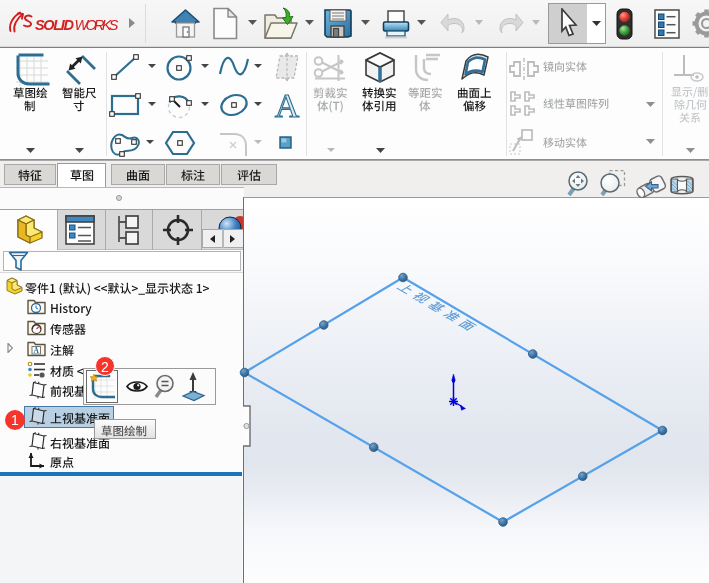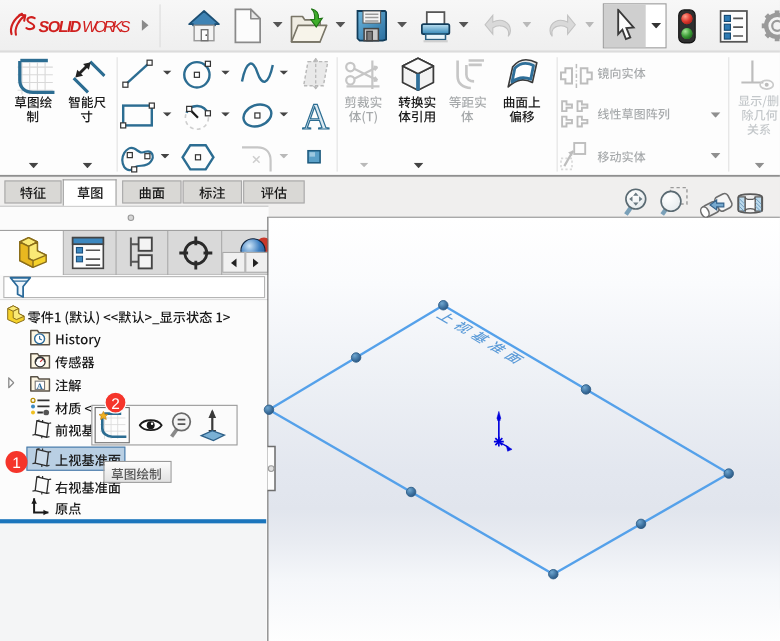--- a/index.html
+++ b/index.html
@@ -1,17 +1,17 @@
 <!DOCTYPE html>
 <html><head><meta charset="utf-8"><style>
 *{margin:0;padding:0;box-sizing:border-box}
 html,body{width:709px;height:583px;overflow:hidden;font-family:"Liberation Sans",sans-serif;background:#fff}
 .abs{position:absolute}
 </style></head><body>
-<div class="abs" style="left:0;top:0;width:709px;height:554px;background:#e5e5e5">
+<div class="abs" style="left:0;top:0;width:709px;height:554px;background:#0ea5e9">
 <div class="abs" style="left:0;top:0;width:709px;height:47px;background:linear-gradient(#f7f7f7,#efefef);border-bottom:1px solid #d9d9d9"></div>
 <svg class="abs" style="left:8px;top:10px" width="120" height="24" viewBox="0 0 120 24">
 <g fill="none" stroke="#d0201f" stroke-width="1.9" stroke-linecap="round">
 <path d="M2.5 21 C 0.5 15, 4.5 7, 12 2.5"></path>
 <path d="M6.5 21.5 C 5 16, 8.5 8.5, 15 4 M15 4 L9.8 3.4 M15 4 L14 8.8"></path>
 <path d="M23.5 6.5 C 20 4.5, 16.5 6, 17 8.5 C 17.5 11, 22.5 11, 23 13.5 C 23.5 16, 19.5 17.5, 16 15.5"></path>
 </g>
 <g fill="#d0201f" font-family="'Liberation Sans',sans-serif" font-style="italic" font-size="14.5">
 <text x="27" y="19.5" font-weight="bold" textLength="39">SOLID</text>
 <text x="66.5" y="19.5" font-weight="normal" textLength="44">WORKS</text>

